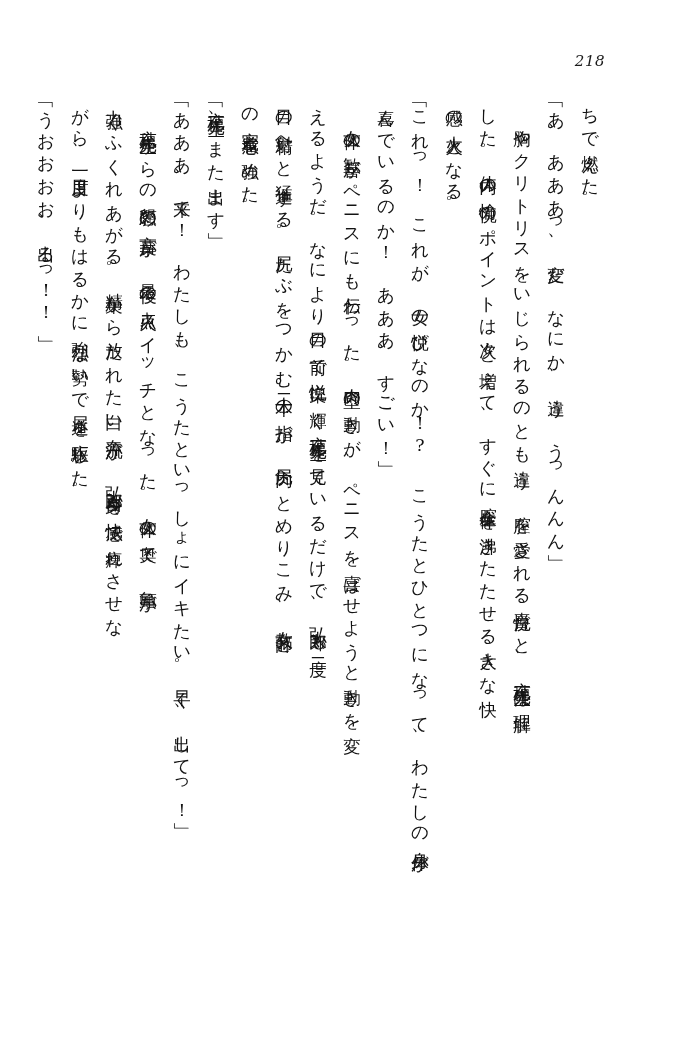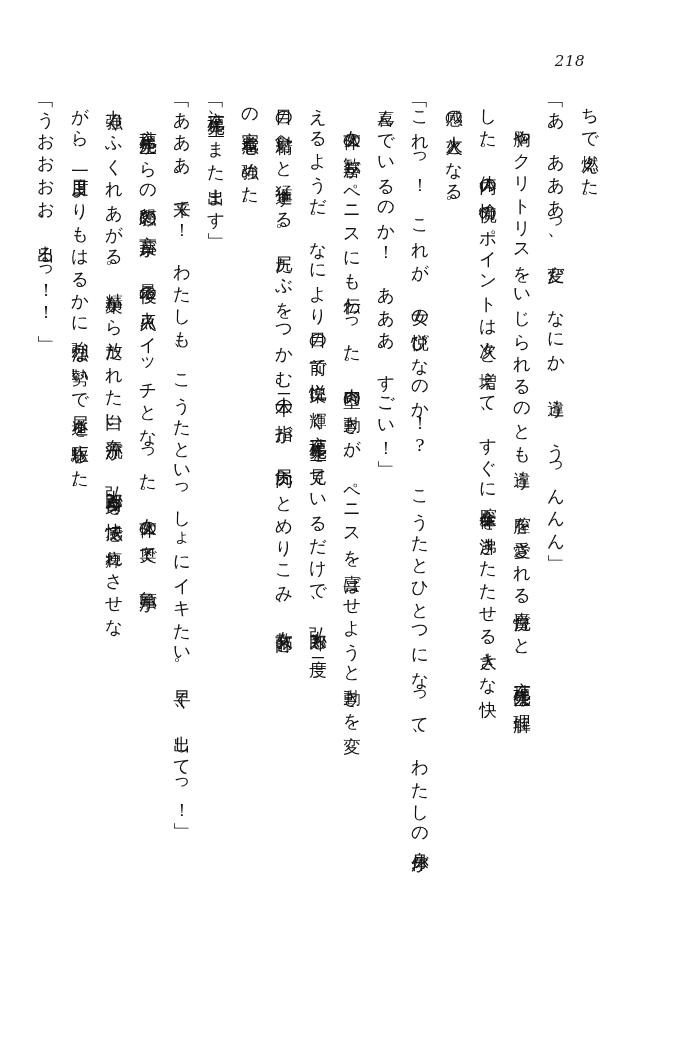--- a/index.html
+++ b/index.html
@@ -17,21 +17,21 @@
   .page {
     position: relative;
     width: 695px;
     height: 1050px;
     background: #ffffff;
     box-sizing: border-box;
   }
   .page-number {
     position: absolute;
     top: 52px;
-    right: 110px;
+    right: 90px;
     font-family: "DejaVu Serif", "Liberation Serif", serif;
     font-style: italic;
     font-size: 15px;
     color: #1a1a1a;
     letter-spacing: 0.5px;
   }
   .text-block {
     position: absolute;
     top: 96px;
     left: 56px;

